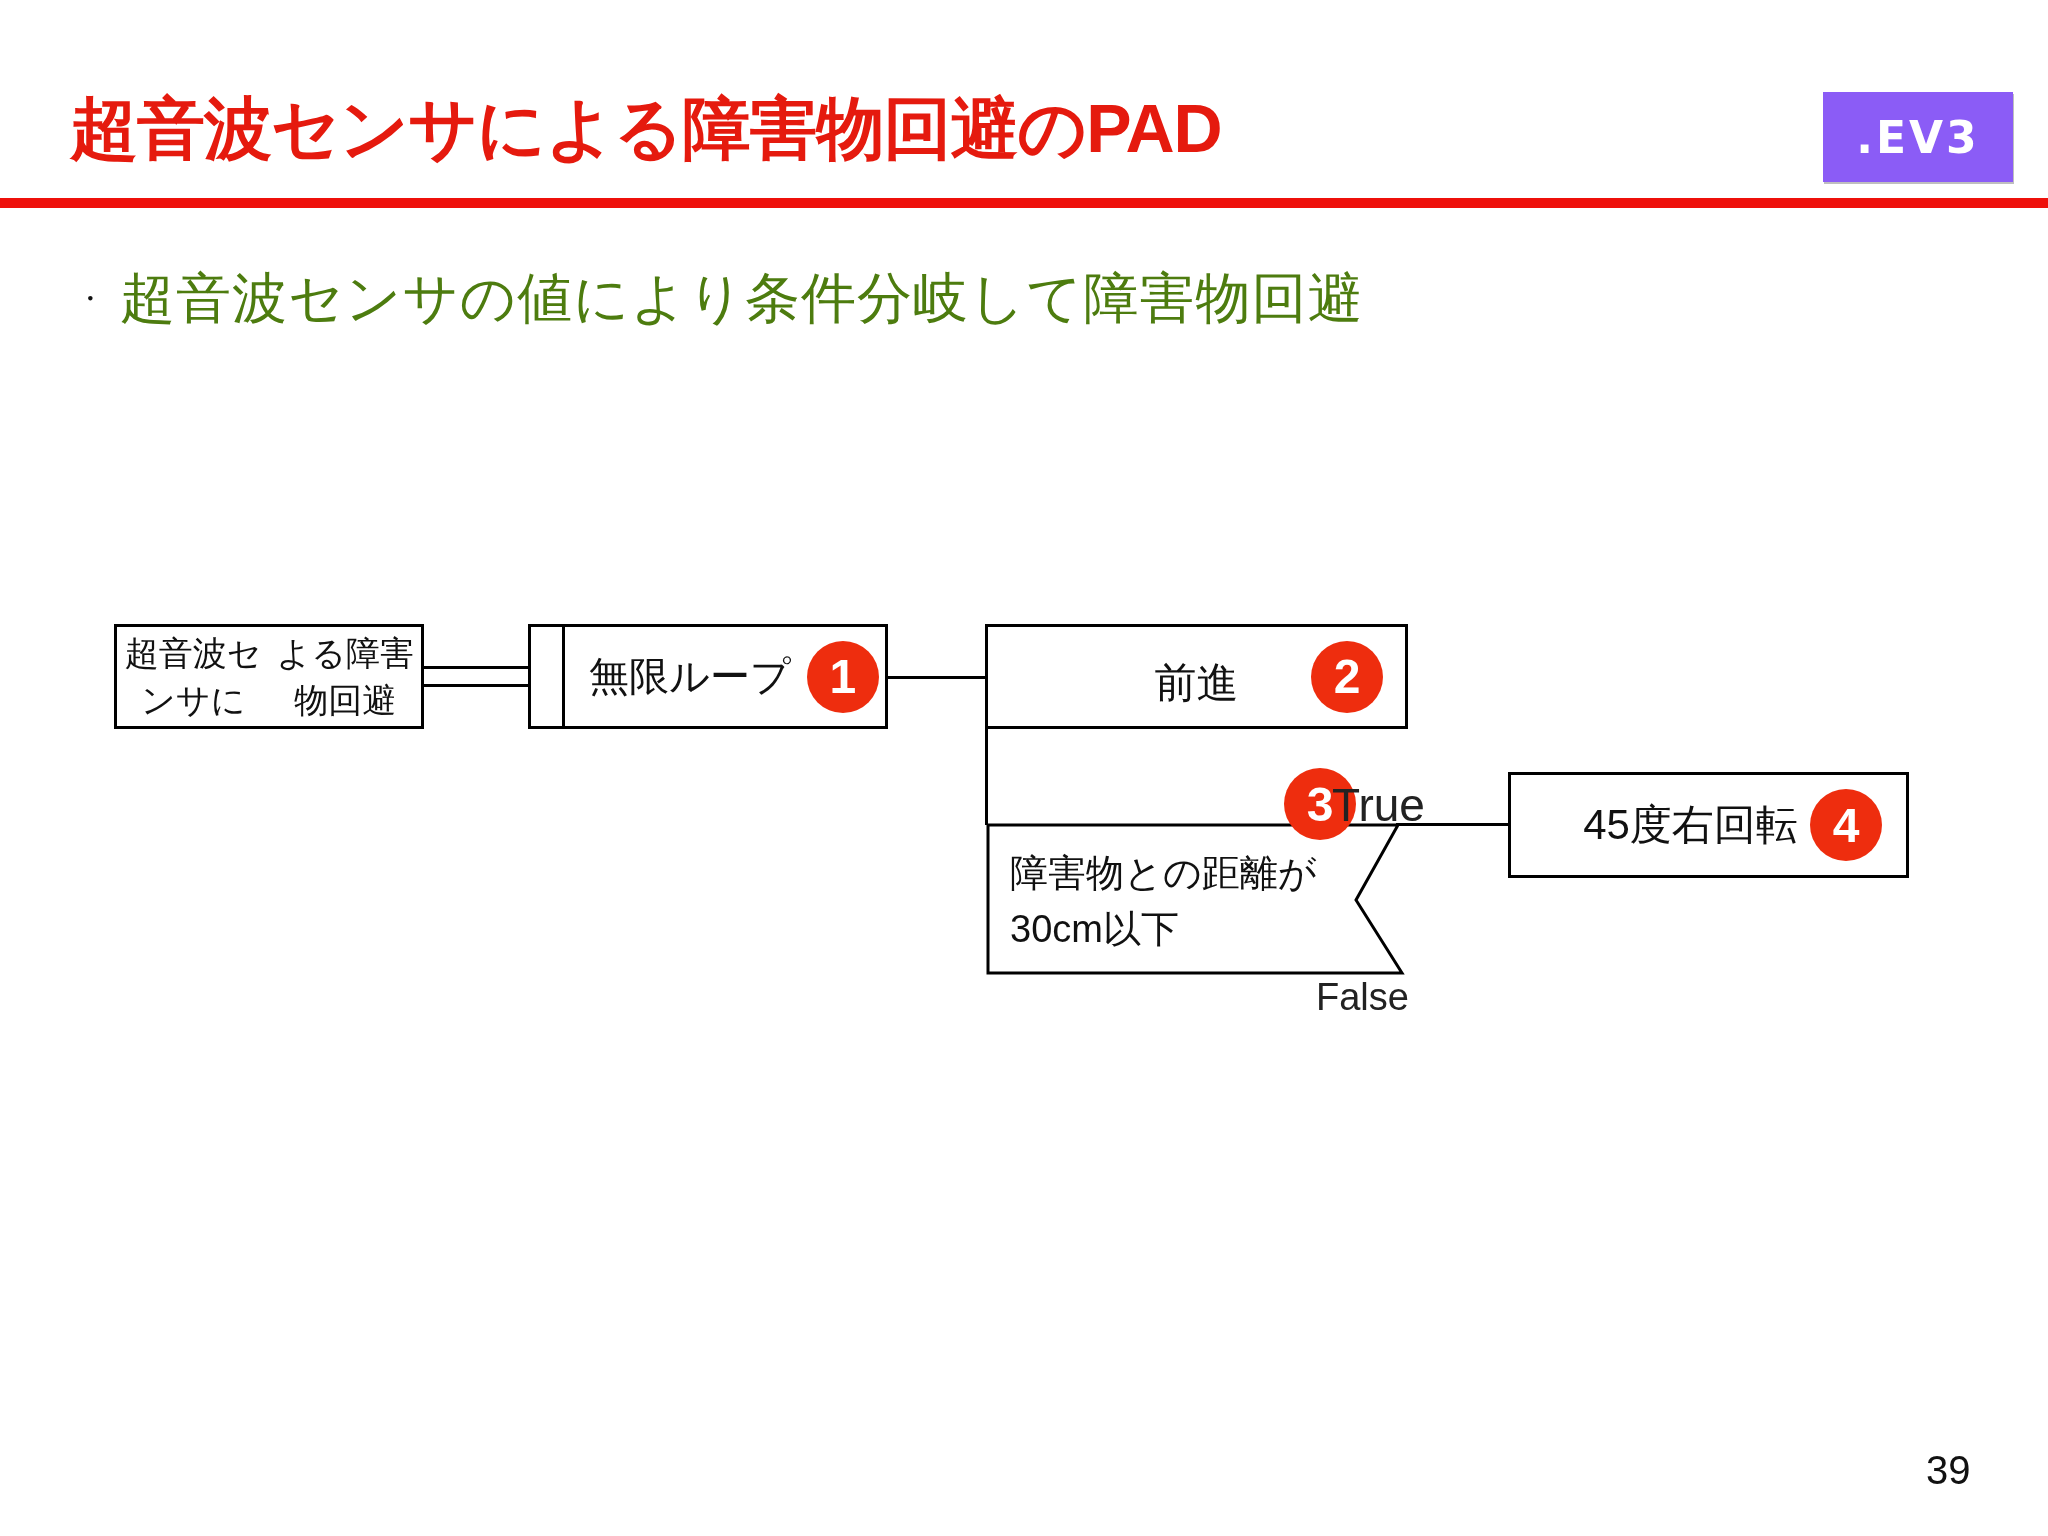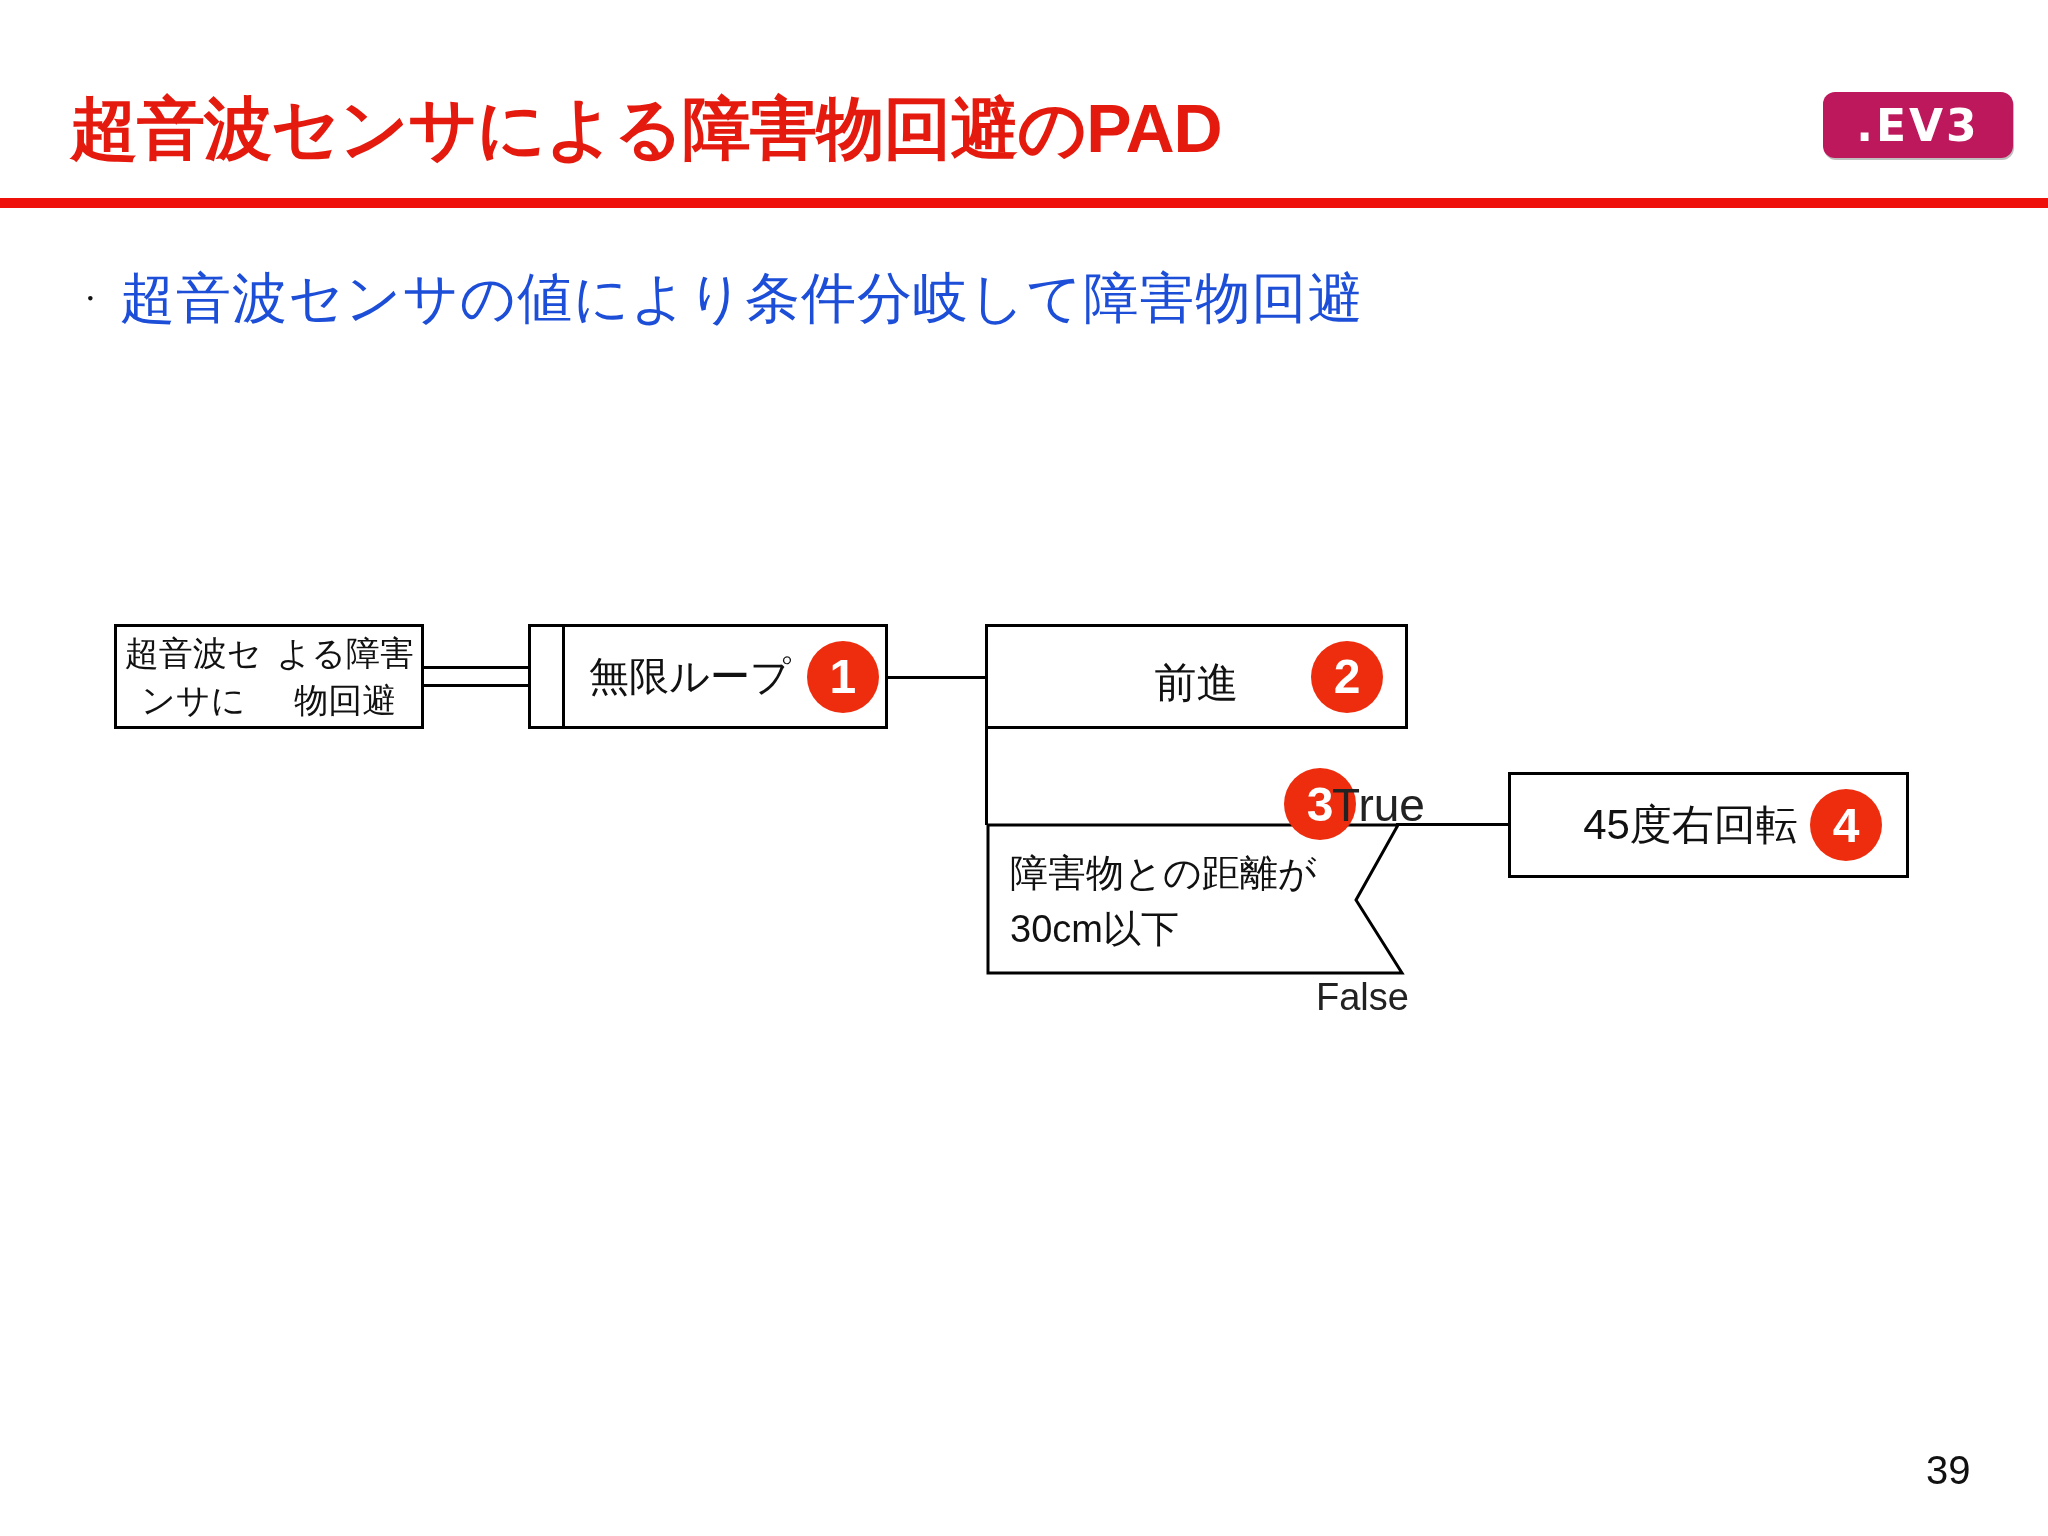--- a/index.html
+++ b/index.html
@@ -15,34 +15,34 @@
   .title{
     position:absolute;left:70px;top:84px;
     font-size:68px;font-weight:bold;color:#e51a0e;
     letter-spacing:-1px;white-space:nowrap;
   }
   .title-rule{
     position:absolute;left:0;top:198px;width:2048px;height:10px;
     background:#ee100b;
   }
   .logo{
-    position:absolute;left:1823px;top:92px;width:190px;height:66px;
-    background:#be185d;border-radius:12px;
+    position:absolute;left:1823px;top:92px;width:190px;height:90px;
+    background:#8b5cf6;border-radius:0;
     display:flex;align-items:center;justify-content:center;
     color:#fff;font-weight:bold;font-size:44px;letter-spacing:3px;
     font-family:"DejaVu Sans","Liberation Sans",sans-serif;
     box-shadow:1px 2px 0 rgba(0,0,0,.25);
   }
   
   .bullet{
     position:absolute;left:76px;top:262px;
     display:flex;align-items:center;white-space:nowrap;
   }
   .bullet .marker{font-size:28px;margin-right:16px;color:#111;}
-  .bullet .btxt{font-size:55px;color:#1d4ed8;letter-spacing:1px;}
+  .bullet .btxt{font-size:55px;color:#4d7c0f;letter-spacing:1px;}
   
   .hline,.vline{position:absolute;background:#000;}
   .pbox{
     position:absolute;border:3px solid #000;background:#fff;
     box-sizing:border-box;display:flex;align-items:center;justify-content:center;
   }
   .badge{
     width:72px;height:72px;border-radius:50%;
     background:#ee2d0e;color:#fff;
     font-size:48px;font-weight:bold;

